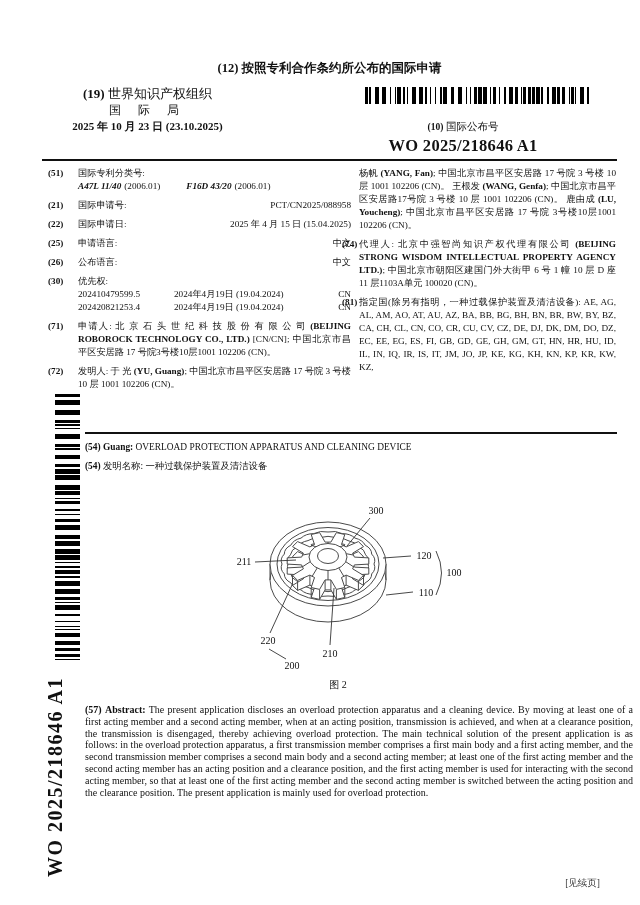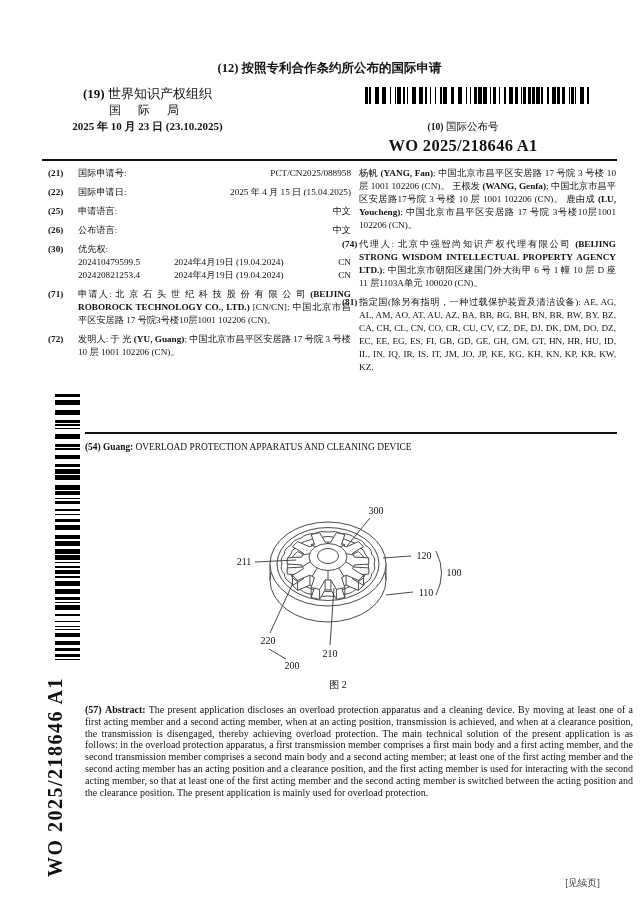--- a/index.html
+++ b/index.html
@@ -171,20 +171,29 @@
 
   <div class="pub-block">
     <div class="pub-label"><span class="b">(10)</span> <span>国际公布号</span></div>
     <div class="pub-number">WO 2025/218646 A1</div>
   </div>
 
   <div class="rule1"></div>
 
   <div class="col col-left">
     <div class="entry">
+      <span class="code">(51)</span>
+      <span class="content">
+        <span>国际专利分类号:</span><br>
+        <span class="cls-line">
+          <span class="bi">A47L 11/40</span><span class="year">(2006.01)</span><span class="cls2 bi">F16D 43/20</span><span class="year">(2006.01)</span>
+        </span>
+      </span>
+    </div>
+    <div class="entry">
       <span class="code">(21)</span>
       <span class="content kv">
         <span>国际申请号:</span>
         <span>PCT/CN2025/088958</span>
       </span>
     </div>
     <div class="entry">
       <span class="code">(22)</span>
       <span class="content kv">
         <span>国际申请日:</span>
@@ -245,20 +254,25 @@
     </div>
   </div>
 
   <div class="rule2"></div>
 
   <div class="title-block">
     <div>
       <span class="b">(54)</span>
       <span class="b">Guang:</span>
       <span>OVERLOAD PROTECTION APPARATUS AND CLEANING DEVICE</span>
+    </div>
+    <div class="title-zh">
+      <span class="b">(54)</span>
+      <span>发明名称:</span>
+      <span>一种过载保护装置及清洁设备</span>
     </div>
   </div>
 
   <div class="figure">
     <svg id="fig-svg" width="270" height="198" viewBox="0 0 270 198">
       <g stroke="#4a4a4a" stroke-width="1" fill="none">
         <ellipse id="housing-bottom" cx="128" cy="82" rx="58" ry="42"></ellipse>
         <line x1="70" y1="66" x2="70" y2="82"></line>
         <line x1="186" y1="66" x2="186" y2="82"></line>
         <ellipse id="housing-top" cx="128" cy="66" rx="58" ry="42" fill="#fff"></ellipse>

